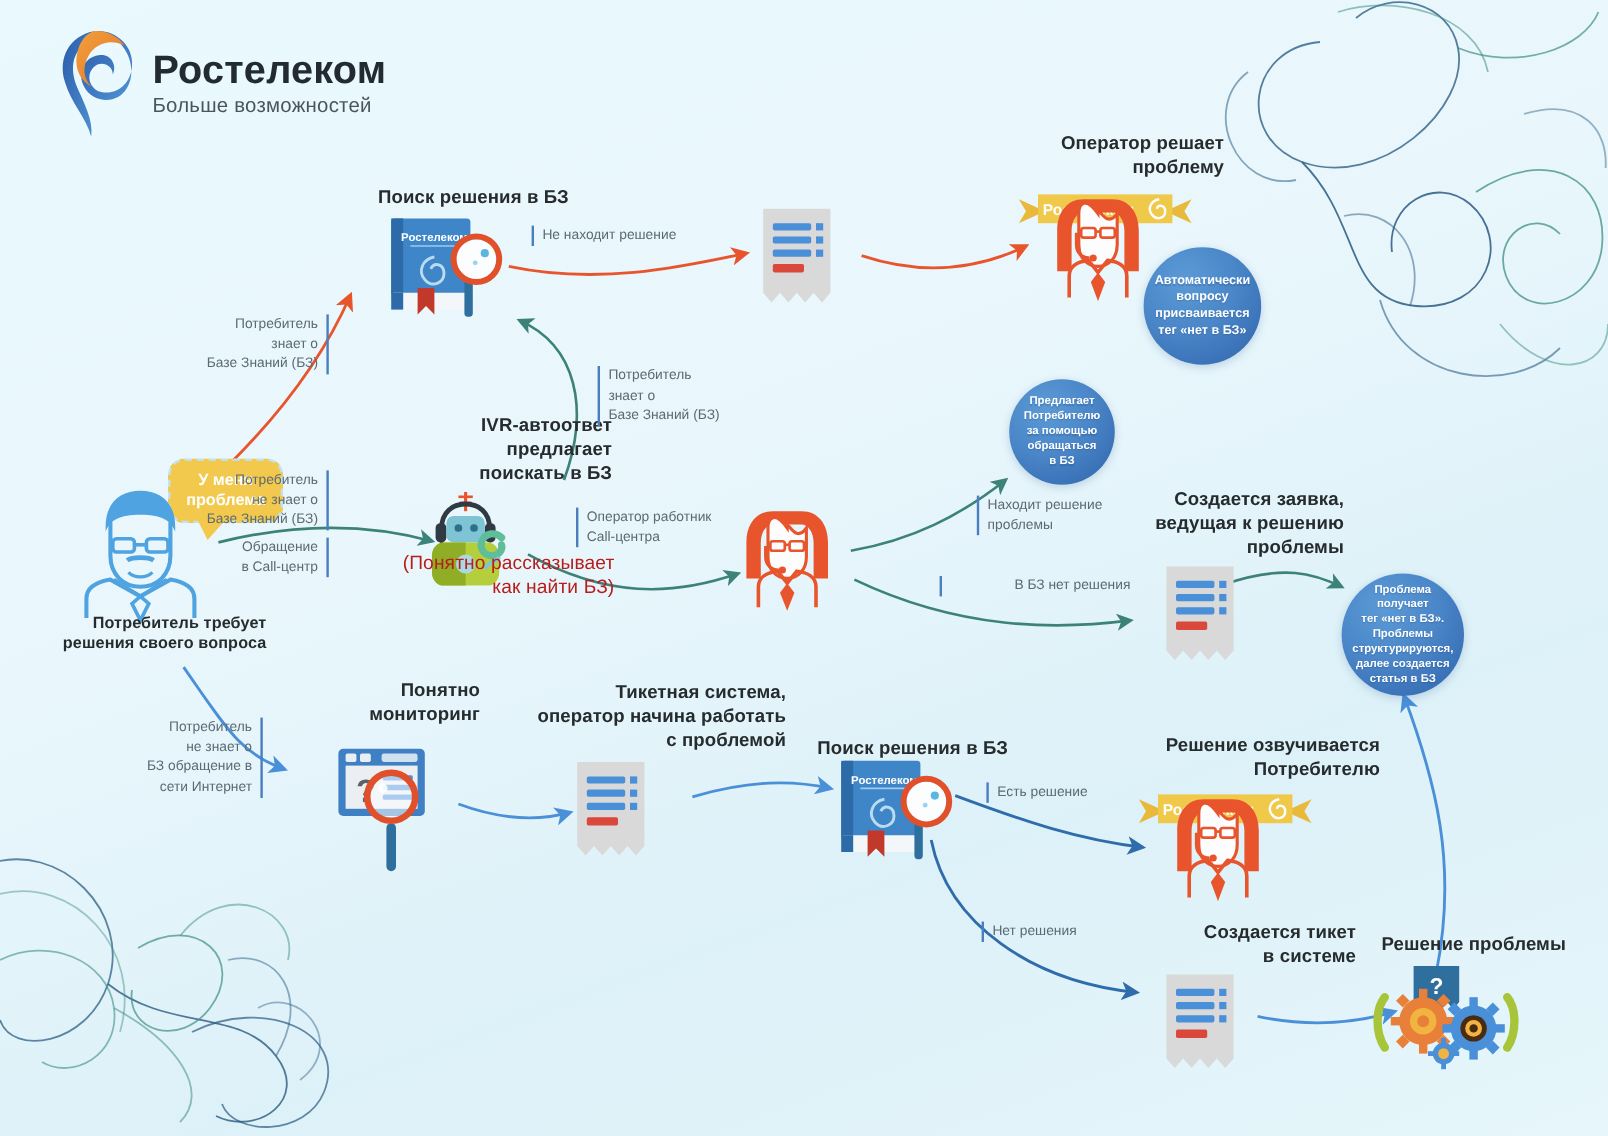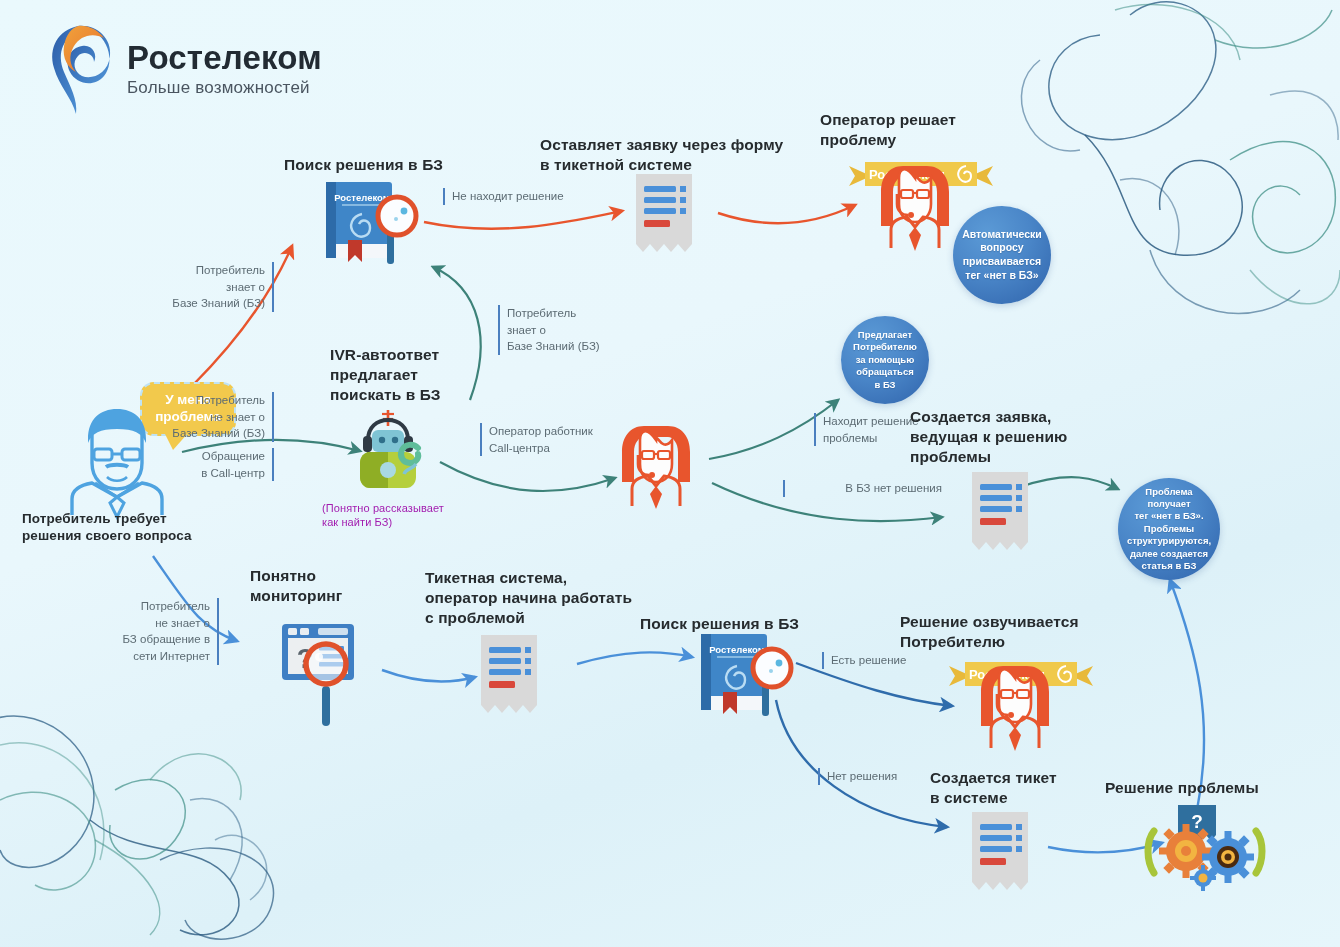--- a/index.html
+++ b/index.html
@@ -8,21 +8,21 @@
     font-family:"Liberation Sans","DejaVu Sans",sans-serif;
     background:#eaf8fd;
   }
   #canvas{position:absolute;inset:0;width:1340px;height:947px;}
   .bg{position:absolute;inset:0;
       background:linear-gradient(160deg,#eaf9fd 0%,#e9f7fc 40%,#ddf1f8 70%,#e6f6fb 100%);}
   .swirls{position:absolute;inset:0;pointer-events:none;}
   .layer{position:absolute;inset:0;}
   .node{position:absolute;}
   .cap{
-    position:absolute;text-align:left;color:#262b2e;
+    position:absolute;text-align:right;color:#262b2e;
     font-size:15.5px;font-weight:600;line-height:1.28;letter-spacing:.1px;
     white-space:pre-line;
   }
   .cap.bold{font-weight:700;}
   
   .elabel{
     position:absolute;font-size:11.5px;color:#5c6b73;line-height:1.45;
     white-space:pre-line;
   }
   .elabel.lft{padding-left:7px;border-left:2.5px solid #4a7fbf;text-align:left;}
@@ -177,22 +177,20 @@
       <path d="M30 62 h14 v22 l-7 -7 l-7 7 Z" fill="#c0392b"></path>
       <rect x="69" y="50" width="7" height="36" rx="3" fill="#2f6f9e"></rect>
       <circle cx="79" cy="38" r="19" fill="#fbfdff" stroke="#e0512b" stroke-width="5"></circle>
       <circle cx="86" cy="33" r="3.4" fill="#5bb7e0"></circle>
       <circle cx="78" cy="41" r="2" fill="#9ad3ec"></circle>
     </svg>
   </div>
 
   <div class="elabel lft" style="left:443px;top:188px;width:150px;">Не находит решение</div>
 
-  <div class="cap" style="left:540px;top:135px;width:260px;">Оставляет заявку через форму
-в тикетной системе</div>
 
   <div class="node" style="left:632px;top:172px;">
     <svg width="64" height="86" viewBox="0 0 64 86">
       <path d="M4 2 h56 v70 l-7 8 l-7 -8 l-7 8 l-7 -8 l-7 8 l-7 -8 l-7 8 l-7 -8 Z" fill="#d9d9d9"></path>
       <rect x="12" y="14" width="32" height="6" rx="1.5" fill="#4a90d9"></rect>
       <rect x="12" y="25" width="32" height="6" rx="1.5" fill="#4a90d9"></rect>
       <rect x="12" y="36" width="32" height="6" rx="1.5" fill="#4a90d9"></rect>
       <rect x="48" y="14" width="6" height="6" fill="#4a90d9"></rect>
       <rect x="48" y="25" width="6" height="6" fill="#4a90d9"></rect>
       <rect x="48" y="36" width="6" height="6" fill="#4a90d9"></rect>
@@ -284,21 +282,21 @@
       <circle cx="24" cy="32" r="3.2" fill="#2f6f8a"></circle>
       <circle cx="37" cy="32" r="3.2" fill="#2f6f8a"></circle>
       <path d="M12 44 h36 c6 0 10 5 10 11 v14 c0 6 -4 11 -10 11 h-36 c-6 0 -10 -5 -10 -11 v-14 c0 -6 4 -11 10 -11 Z" fill="#b5cf3c"></path>
       <path d="M12 44 h18 v36 h-18 c-6 0 -10 -5 -10 -11 v-14 c0 -6 4 -11 10 -11 Z" fill="#8fae25"></path>
       <circle cx="30" cy="62" r="8" fill="#a9d9e2"></circle>
       <path d="M60 40 c-5 -5 -13 -4 -16 2 c-3 6 1 13 8 13 c6 0 9 -5 8 -9" fill="none" stroke="#5fbd9a" stroke-width="6" stroke-linecap="round"></path>
       <path d="M58 56 c-4 6 -10 4 -12 10" fill="none" stroke="#7fc4d4" stroke-width="3.4"></path>
     </svg>
   </div>
 
-  <div class="cap" style="left:322px;top:501px;width:190px;font-size:11px;font-weight:400;color:#a21caf;">(Понятно рассказывает
+  <div class="cap" style="left:322px;top:460px;width:190px;font-size:16px;font-weight:400;color:#b91c1c;">(Понятно рассказывает
 как найти БЗ)</div>
 
   <div class="elabel lft" style="left:480px;top:423px;width:130px;">Оператор работник
 Call-центра</div>
 
 
   <div class="node" style="left:620px;top:418px;">
     <svg width="96" height="90" viewBox="0 0 96 90">
       <g fill="#e8552d">
         <path d="M24 8 c-14 0 -22 11 -22 26 v30 h12 v-30 c0 -9 5 -15 10 -15 h24 c5 0 10 6 10 15 v30 h12 v-30 c0 -15 -8 -26 -22 -26 Z"></path>

